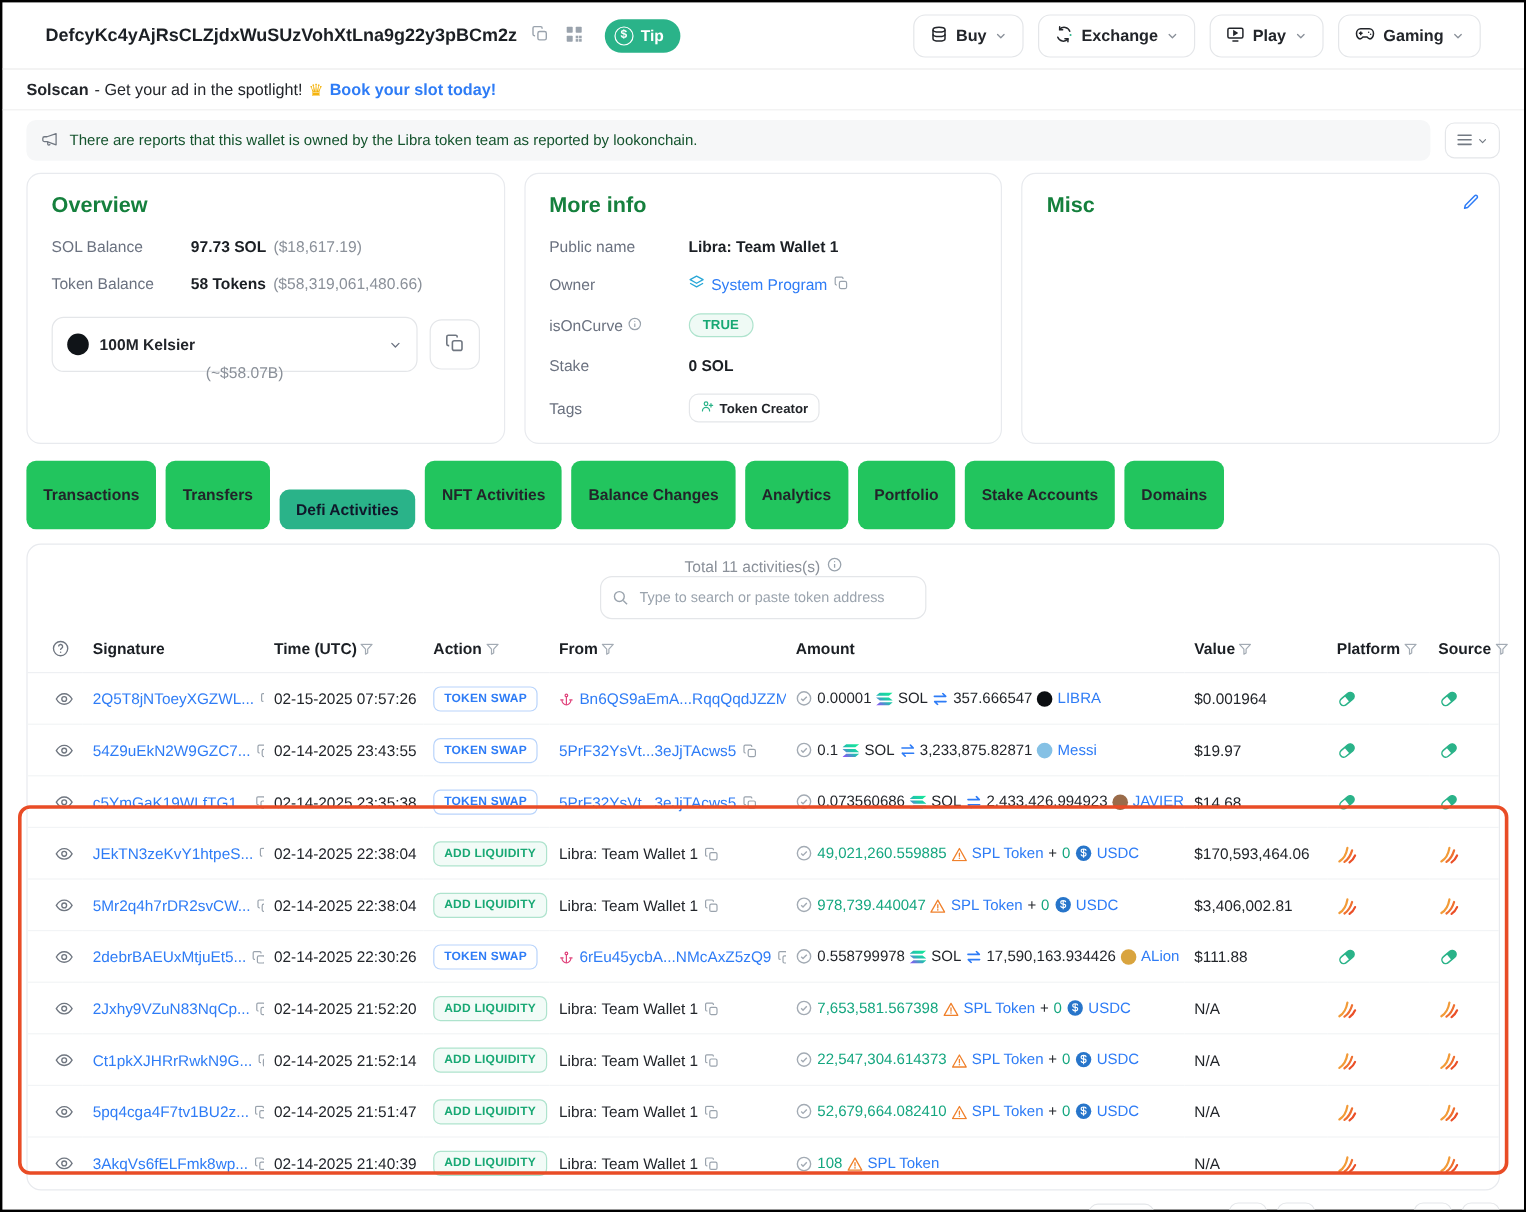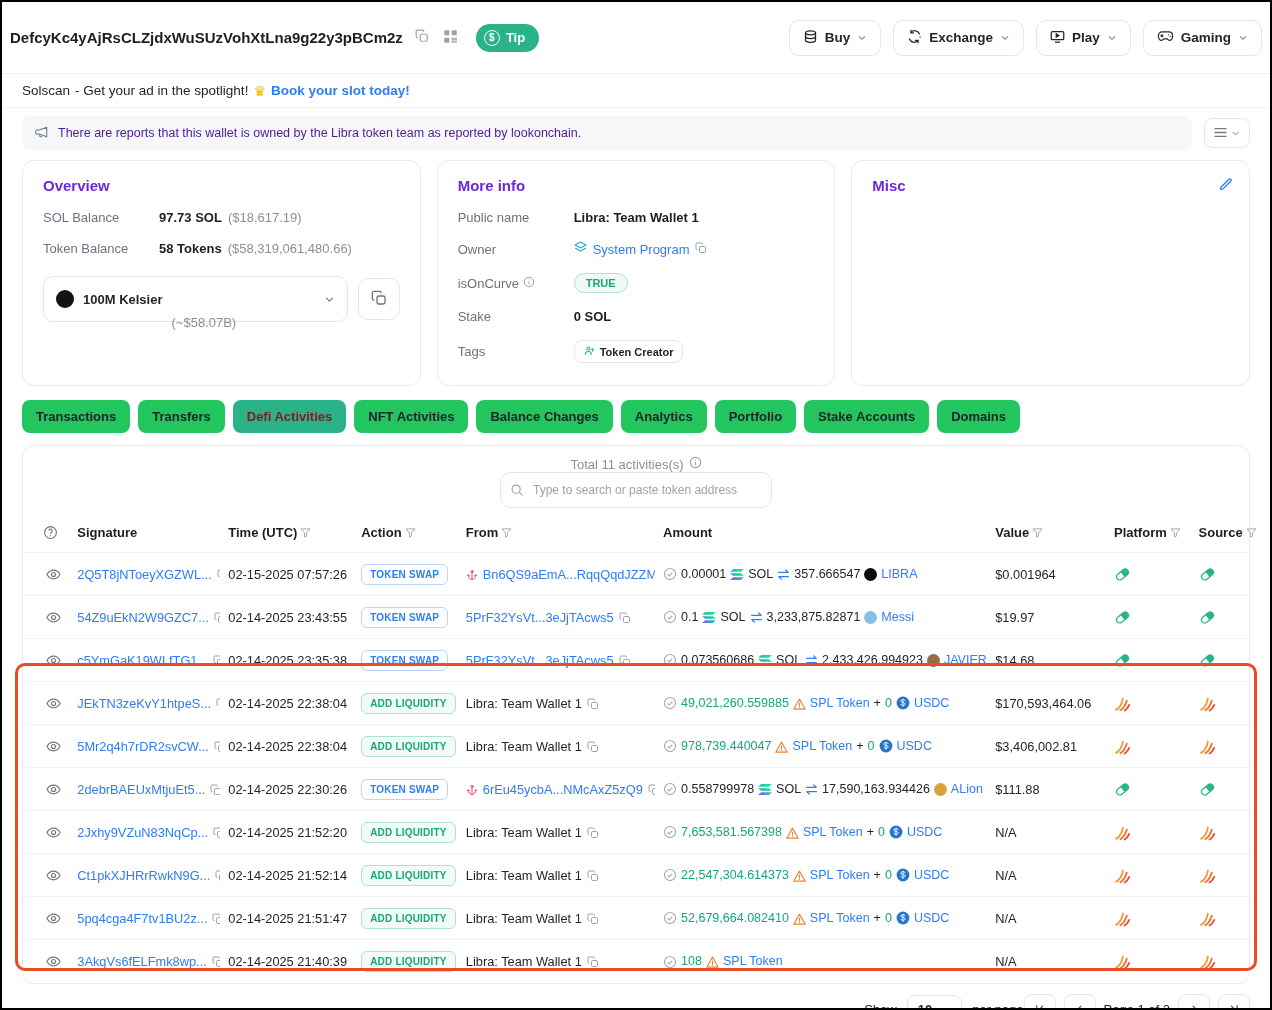--- a/index.html
+++ b/index.html
@@ -1,64 +1,64 @@
 <!DOCTYPE html>
 <html style="--accent-green: #2ab389; --link-blue: #2e7cf6; --highlight-red: #e94c26; --warning-orange: #f0812c;"><head>
 <meta charset="utf-8">
 <style>
   * { box-sizing: border-box; margin: 0; padding: 0; }
   html,body { background:#fff; }
   body { font-family:"Liberation Sans", sans-serif; color:#22252a; }
   .frame { width:1272px; height:1010px; border:2px solid #000; background:#fff; overflow:hidden; position:relative; }
 
   
-  .topbar { height:72px; display:flex; align-items:center; justify-content:space-between; padding:0 8px; border-bottom:1px solid #ececec; }
+  .topbar { height:56px; display:flex; align-items:center; justify-content:space-between; padding:0 36px; border-bottom:1px solid #ececec; }
   .tb-left { display:flex; align-items:center; gap:10px; }
   .address { font-size:15px; font-weight:700; color:#1b1f24; }
   .icon-btn { background:none; border:none; cursor:pointer; display:inline-flex; align-items:center; justify-content:center; padding:2px; }
   .tip-btn { display:inline-flex; align-items:center; gap:6px; background:var(--accent-green,#2ab389); color:#fff; border:none; border-radius:999px; padding:6px 14px 6px 8px; font-size:13px; font-weight:700; cursor:pointer; margin-left:6px; }
   .tip-dollar { width:16px; height:16px; border:1.5px solid #fff; border-radius:50%; display:inline-flex; align-items:center; justify-content:center; font-size:10px; font-weight:700; }
   .tb-right { display:flex; gap:12px; }
   .nav-btn { display:inline-flex; align-items:center; gap:7px; border:1px solid #e4e6e9; background:#fff; border-radius:10px; padding:8px 13px; font-size:13.5px; font-weight:600; color:#22252a; cursor:pointer; }
   .nav-btn .chev { color:#8a9099; display:inline-flex; }
 
   
   .ad-row { height:34px; display:flex; align-items:center; gap:5px; padding:0 20px; font-size:13.5px; color:#22252a; border-bottom:1px solid #f1f1f1; }
-  .ad-brand { font-weight:400; }
+  .ad-brand { font-weight:700; }
   .crown { color:#f5b40e; font-size:14px; }
   .ad-link { color:var(--link-blue,#2e7cf6); font-weight:700; text-decoration:none; cursor:pointer; }
   .alert-row { display:flex; align-items:center; gap:12px; margin:8px 20px 0; }
-  .alert-bar { flex:1; display:flex; align-items:center; gap:9px; background:#f6f7f8; border-radius:8px; height:34px; padding:0 12px; font-size:12.5px; color:#4c1d95; }
+  .alert-bar { flex:1; display:flex; align-items:center; gap:9px; background:#f6f7f8; border-radius:8px; height:34px; padding:0 12px; font-size:12.5px; color:#14532d; }
   .list-btn { width:46px; height:30px; border:1px solid #e4e6e9; border-radius:8px; background:#fff; color:#737a83; display:inline-flex; align-items:center; justify-content:center; gap:4px; font-size:13px; cursor:pointer; }
 
   
   .cards { display:flex; gap:16px; margin:10px 20px 0; }
   .card { border:1px solid #e8eaee; border-radius:12px; background:#fff; }
   .info-card { flex:1; padding:16px 20px; height:226px; position:relative; }
-  .card-title { font-size:15px; font-weight:700; color:#6d28d9; }
+  .card-title { font-size:18px; font-weight:700; color:#15803d; }
   .kv { display:flex; margin-top:16px; font-size:13px; align-items:center; }
   .kv .k { width:116px; color:#6b7280; flex:none; display:flex; gap:4px; align-items:center; }
   .kv .v { color:#1b1f24; font-weight:700; display:flex; align-items:center; gap:6px; }
   .kv .v .sub { color:#8a9099; font-weight:400; }
   .token-select-row { display:flex; gap:10px; margin-top:20px; align-items:center; }
   .token-select { flex:1; max-width:318px; height:46px; border:1px solid #e4e6e9; border-radius:10px; display:flex; align-items:center; gap:9px; padding:0 12px; cursor:pointer; background:#fff; }
   .token-dot { width:18px; height:18px; border-radius:50%; background:#101418; flex:none; }
   .ts-name { font-size:13px; font-weight:700; }
   .ts-val { font-size:13px; color:#8a9099;margin-top:47px; }
   .ts-chev { margin-left:auto; color:#6b7280; display:inline-flex; }
   .sq-btn { width:42px; height:42px; border:1px solid #e4e6e9; border-radius:10px; background:#fff; display:inline-flex; align-items:center; justify-content:center; cursor:pointer; }
   .badge-true { font-size:11px; font-weight:700; color:#18a874; border:1px solid #aee3cd; background:#effaf5; padding:3px 11px; border-radius:999px; }
   .tag-pill { display:inline-flex; align-items:flex-end; gap:5px; border:1px solid #e4e6e9; border-radius:8px; padding:4px 9px; font-size:11px; font-weight:700; color:#22252a; }
   .edit-btn { position:absolute; top:14px; right:14px; }
   .link { color:var(--link-blue,#2e7cf6); text-decoration:none; cursor:pointer; }
 
   
   .tabs { display:flex; gap:8px; margin:14px 20px 0; }
   .tab { border:none; background:#22c55e; color:#22252a; font-size:13px; font-weight:600; padding:9px 14px; border-radius:8px; cursor:pointer; white-space:nowrap; }
-  .tab.active { background:var(--accent-green,#2ab389); color:#7f1d1d; }
+  .tab.active { background:var(--accent-green,#2ab389); color:#0f172a;margin-top:24px; }
 
   
   .table-card { margin:12px 20px 0; border:1px solid #e8eaee; border-radius:12px; position:relative; background:#fff; }
   .table-top { display:flex; align-items:center; justify-content:space-between; padding:10px 20px 8px;flex-direction:column; }
   .total-text { font-size:13px; color:#8a9099; display:flex; align-items:center; gap:5px; }
   .search-box { position:relative; }
   .search-box input { width:272px; height:36px; border:1px solid #e4e6e9; border-radius:10px; padding:0 10px 0 32px; font-size:12px; color:#22252a; outline:none; font-family:inherit; background:#fff; }
   .search-box input::placeholder { color:#9aa3ad; }
   .search-ico { position:absolute; left:10px; top:11px; }
   table { width:100%; border-collapse:collapse; table-layout:fixed; }

